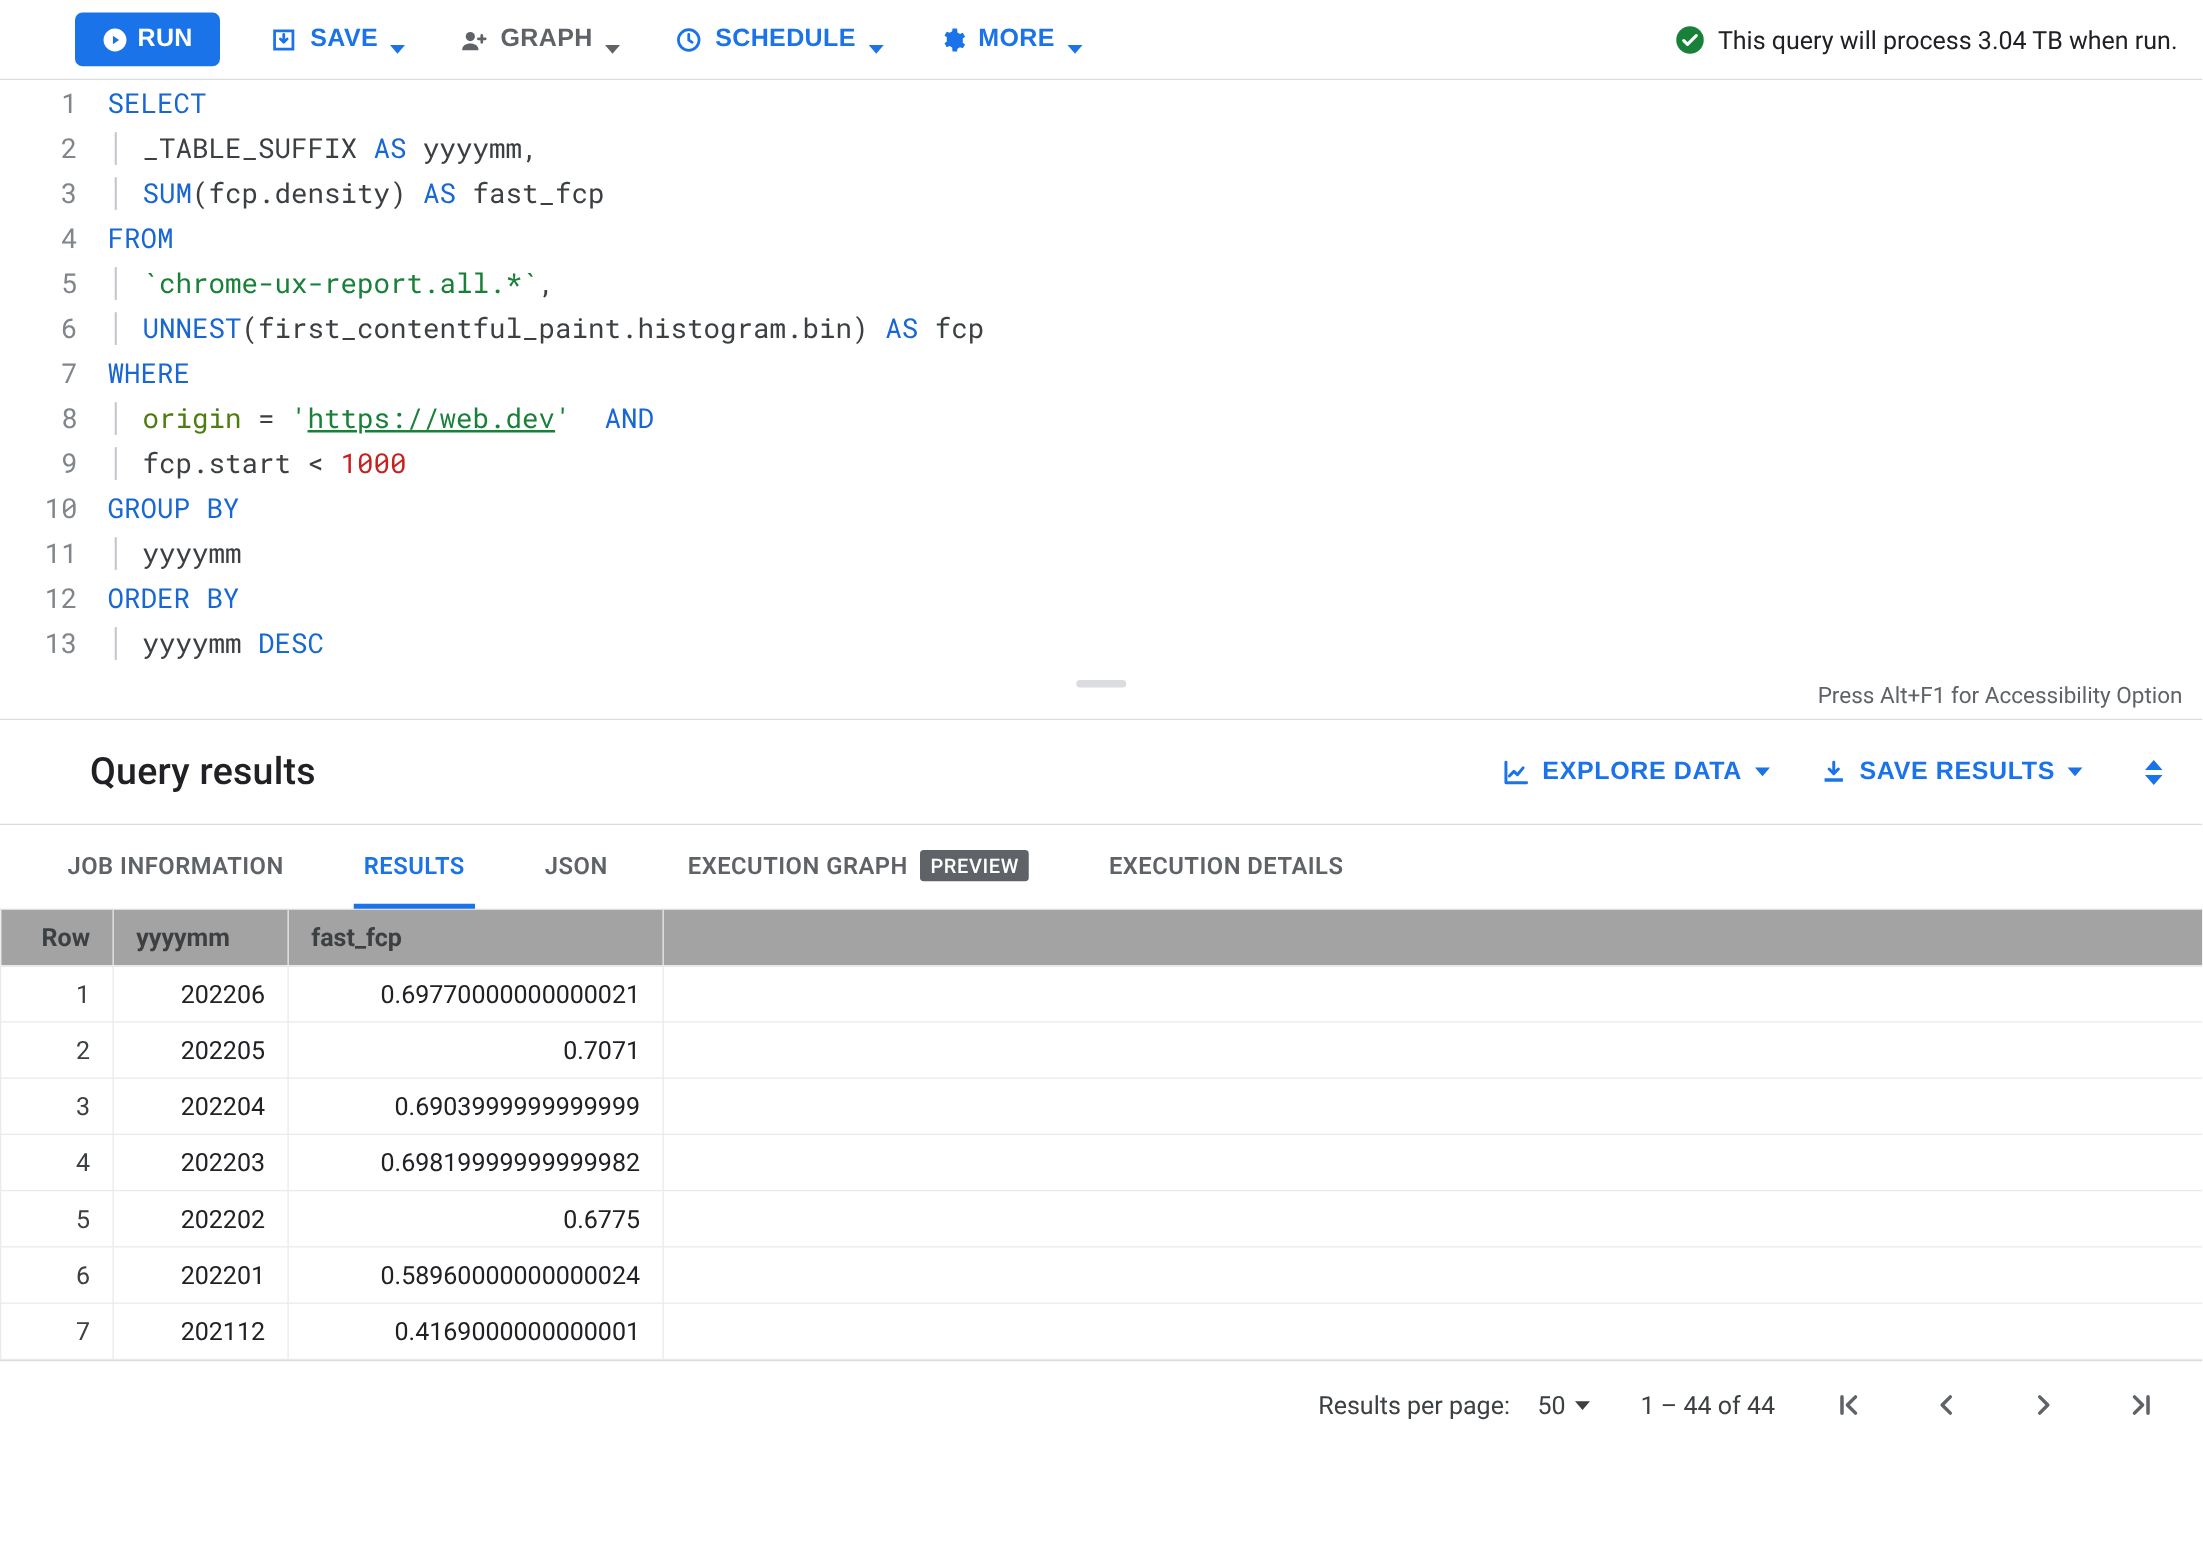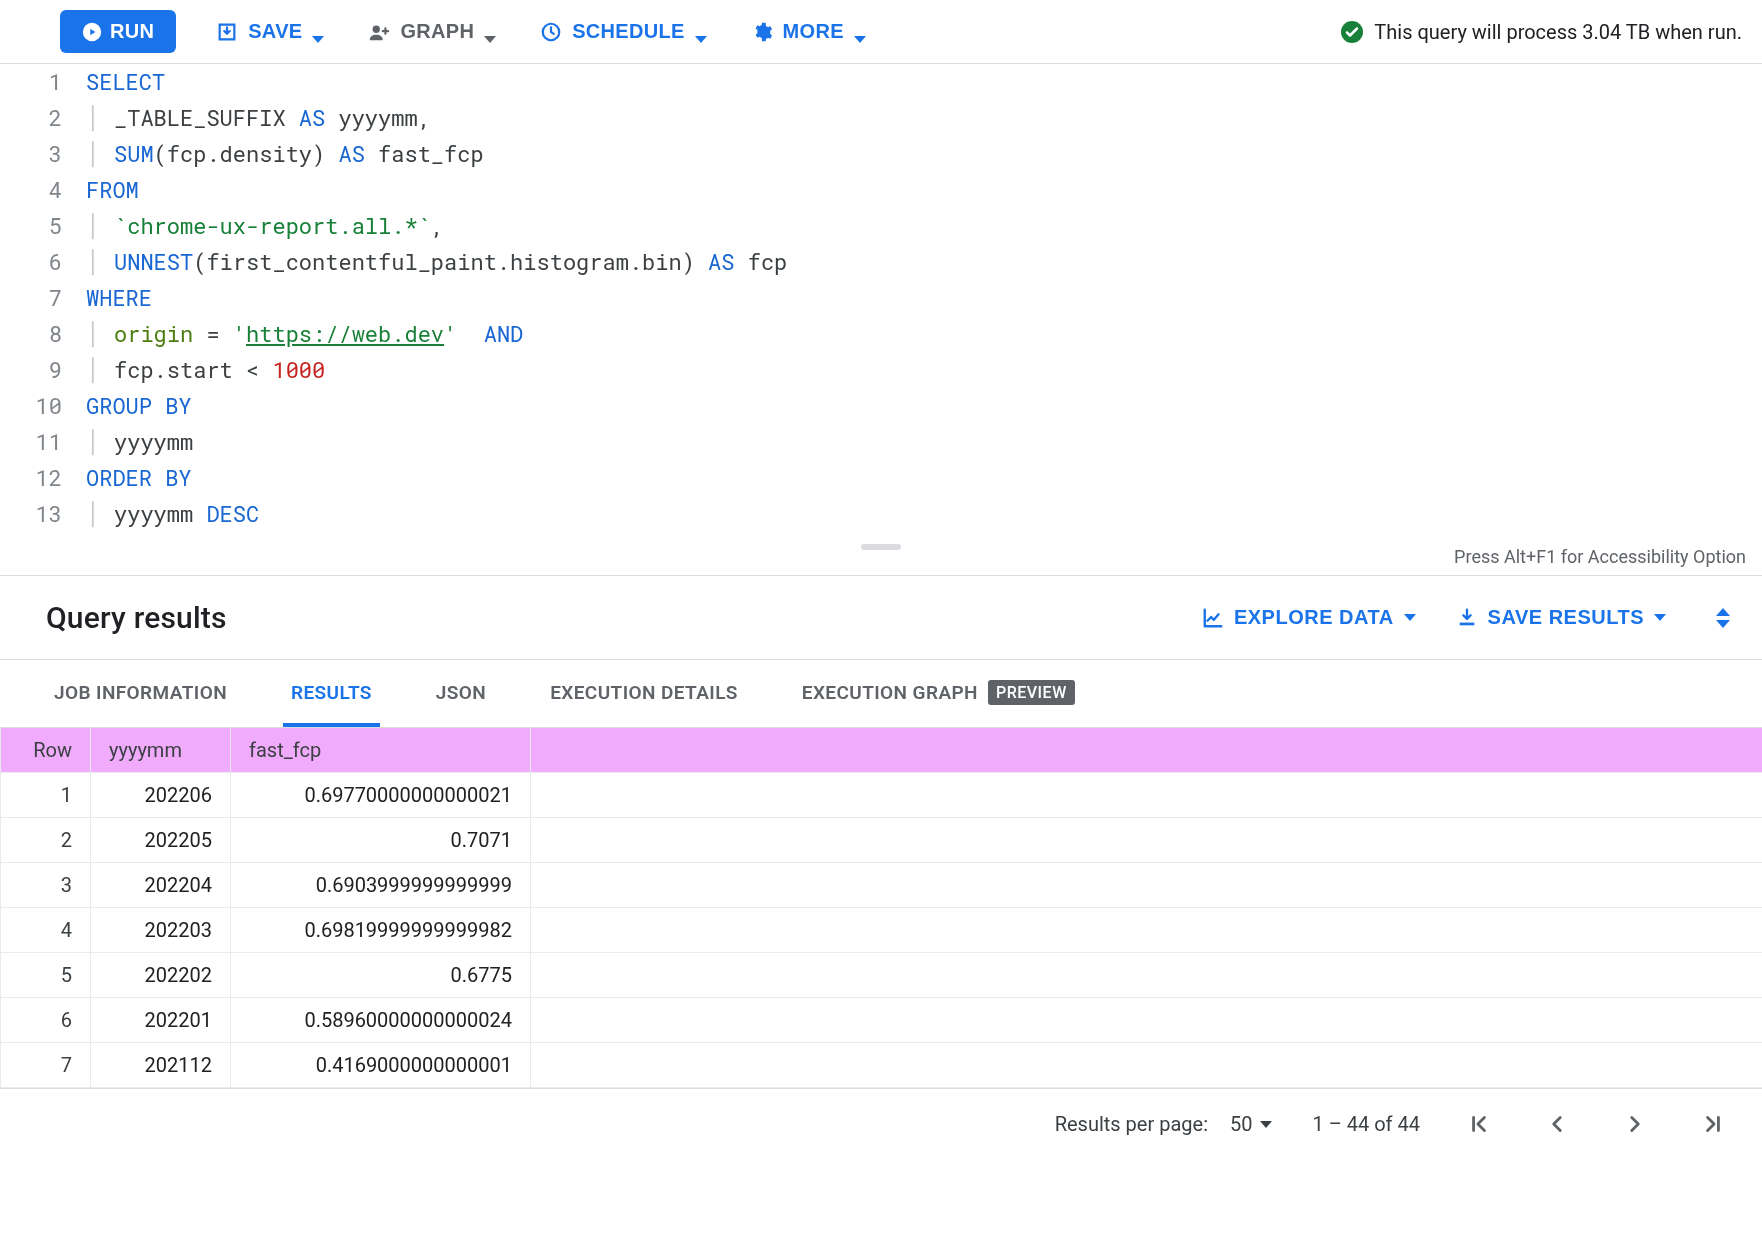--- a/index.html
+++ b/index.html
@@ -85,21 +85,21 @@
     position:relative;
   }
   .resize-handle{
     position:absolute;left:50%;transform:translateX(-50%);
     top:2px;width:40px;height:6px;border-radius:3px;background:#dadce0;
   }
 
   
   .results-header{
     display:flex;align-items:center;
-    padding:22px 32px 22px 46px;
+    padding:22px 32px 22px 72px;
   }
   .results-header h2{
     margin:0;font-size:30px;font-weight:500;letter-spacing:.2px;flex:1;
   }
   .rh-btn{
     display:flex;align-items:center;gap:10px;
     color:var(--blue);font-weight:600;font-size:20px;letter-spacing:.5px;
     cursor:pointer;background:none;border:none;padding:8px 20px;
   }
   .expand-icon{display:flex;flex-direction:column;color:var(--blue);margin-left:30px;cursor:pointer;}
@@ -131,21 +131,21 @@
     border-collapse:collapse;width:100%;
     font-size:20px;
   }
   table.data th, table.data td{
     border:1px solid #e8eaed;
     padding:10px 18px;
     text-align:right;
     font-weight:400;
   }
   table.data th{
-    background:#f0abfc;text-align:left;color:#3c4043;font-weight:400;
+    background:#a3a3a3;text-align:left;color:#3c4043;font-weight:700;
     border-top:none;
   }
   table.data th:first-child, table.data td:first-child{
     text-align:right;width:90px;color:#3c4043;
   }
   table.data th:nth-child(2), table.data td:nth-child(2){width:140px;}
   table.data th:nth-child(3), table.data td:nth-child(3){width:300px;}
   table.data th:last-child, table.data td:last-child{border-right:none;}
   table.data tr td:nth-child(4){}
 
@@ -271,25 +271,25 @@
   <div class="expand-icon">
     <div class="up"></div>
       <div class="down"></div>
   </div>
 </div>
 
 <div class="tabs">
   <div class="tab">JOB INFORMATION</div>
   <div class="tab active">RESULTS</div>
   <div class="tab">JSON</div>
-  <div class="tab">EXECUTION DETAILS</div>
   <div class="tab">
     <span>EXECUTION GRAPH</span>
     <span class="badge">PREVIEW</span>
   </div>
+  <div class="tab">EXECUTION DETAILS</div>
 </div>
 
 <div class="table-wrap">
   <table class="data" id="results-table">
     <thead>
         <tr id="thead-row">
           <th>Row</th>
           <th>yyyymm</th>
           <th>fast_fcp</th>
           <th></th>

